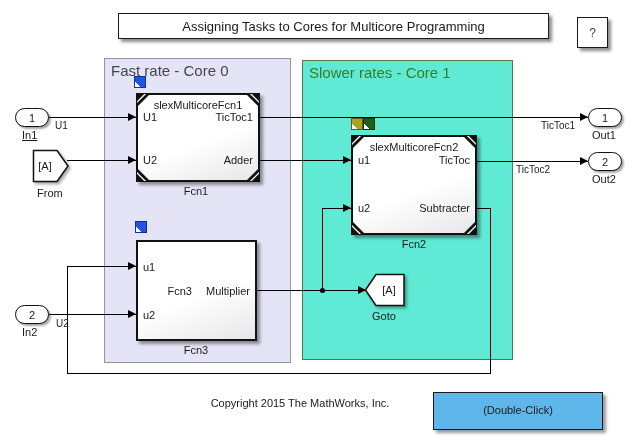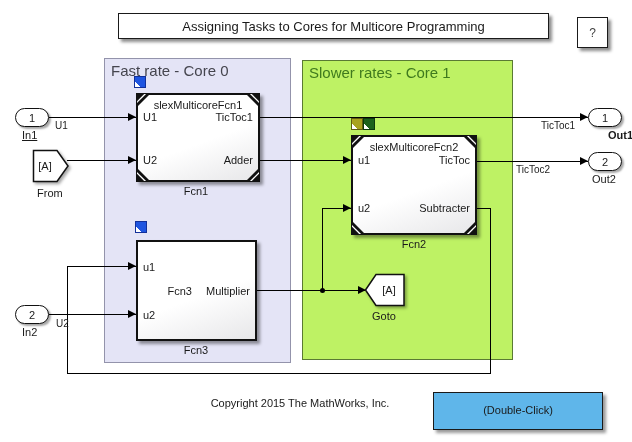--- a/index.html
+++ b/index.html
@@ -13,21 +13,21 @@
              font-size:13px;margin-left:24px;}
   .help-box{left:577px;top:17px;width:29px;height:29px;border:1px solid #1a1a1a;background:#fff;
             box-shadow:3px 3px 3px rgba(0,0,0,.45);display:flex;align-items:center;justify-content:center;
             font-size:12px;color:#444;}
 
   
   .area{border:1px solid;}
   .area-label{padding:3px 0 0 6px;font-size:15px;}
   .area-core0{left:104px;top:58px;width:185px;height:303px;background:#e4e4f6;border-color:#9393ab;}
   .area-core0 .area-label{color:#45454e;}
-  .area-core1{left:302px;top:60px;width:209px;height:298px;background:#bef264;border-color:#5a7a33;}
+  .area-core1{left:302px;top:60px;width:209px;height:298px;background:#5eead4;border-color:#5a7a33;}
   .area-core1 .area-label{color:#3f7a1e;}
 
   
   .wire{background:#000;}
   .wire.h{height:1px;}
   .wire.v{width:1px;}
   .arrow{width:0;height:0;border-top:4px solid transparent;border-bottom:4px solid transparent;
          border-left:8px solid #000;}
   .dot{width:5px;height:5px;border-radius:50%;background:#000;}
 
@@ -147,21 +147,21 @@
   <span class="plabel" style="right:63px;top:43px;">Fcn3</span>
   <span class="plabel" style="right:5px;top:43px;margin-left:44px;">Multiplier</span>
 </div>
 <div class="abs block-name" style="left:166px;top:344px;width:60px;">Fcn3</div>
 
 <div class="abs oval" style="left:15px;top:108px;">1</div>
 <div class="abs sub-label" style="left:22px;top:129px;text-decoration:underline;">In1</div>
 <div class="abs oval" style="left:15px;top:305px;">2</div>
 <div class="abs sub-label" style="left:22px;top:326px;">In2</div>
 <div class="abs oval" style="left:588px;top:108px;">1</div>
-<div class="abs sub-label" style="left:608px;top:129px;font-weight:bold;">Out1</div>
+<div class="abs sub-label" style="left:592px;top:129px;">Out1</div>
 <div class="abs oval" style="left:588px;top:152px;">2</div>
 <div class="abs sub-label" style="left:592px;top:173px;">Out2</div>
 
 <div class="abs sig-label" style="left:55px;top:120px;">U1</div>
 <div class="abs sig-label" style="left:56px;top:318px;">U2</div>
 <div class="abs sig-label" style="left:541px;top:120px;">TicToc1</div>
 <div class="abs sig-label" style="left:516px;top:164px;">TicToc2</div>
 
 <svg class="abs tagsvg" style="left:32px;top:149px;" width="38" height="34">
   <polygon points="1.5,1.5 25,1.5 36,17 25,32.5 1.5,32.5" fill="#ffffff" stroke="#111" stroke-width="1.5"></polygon>

